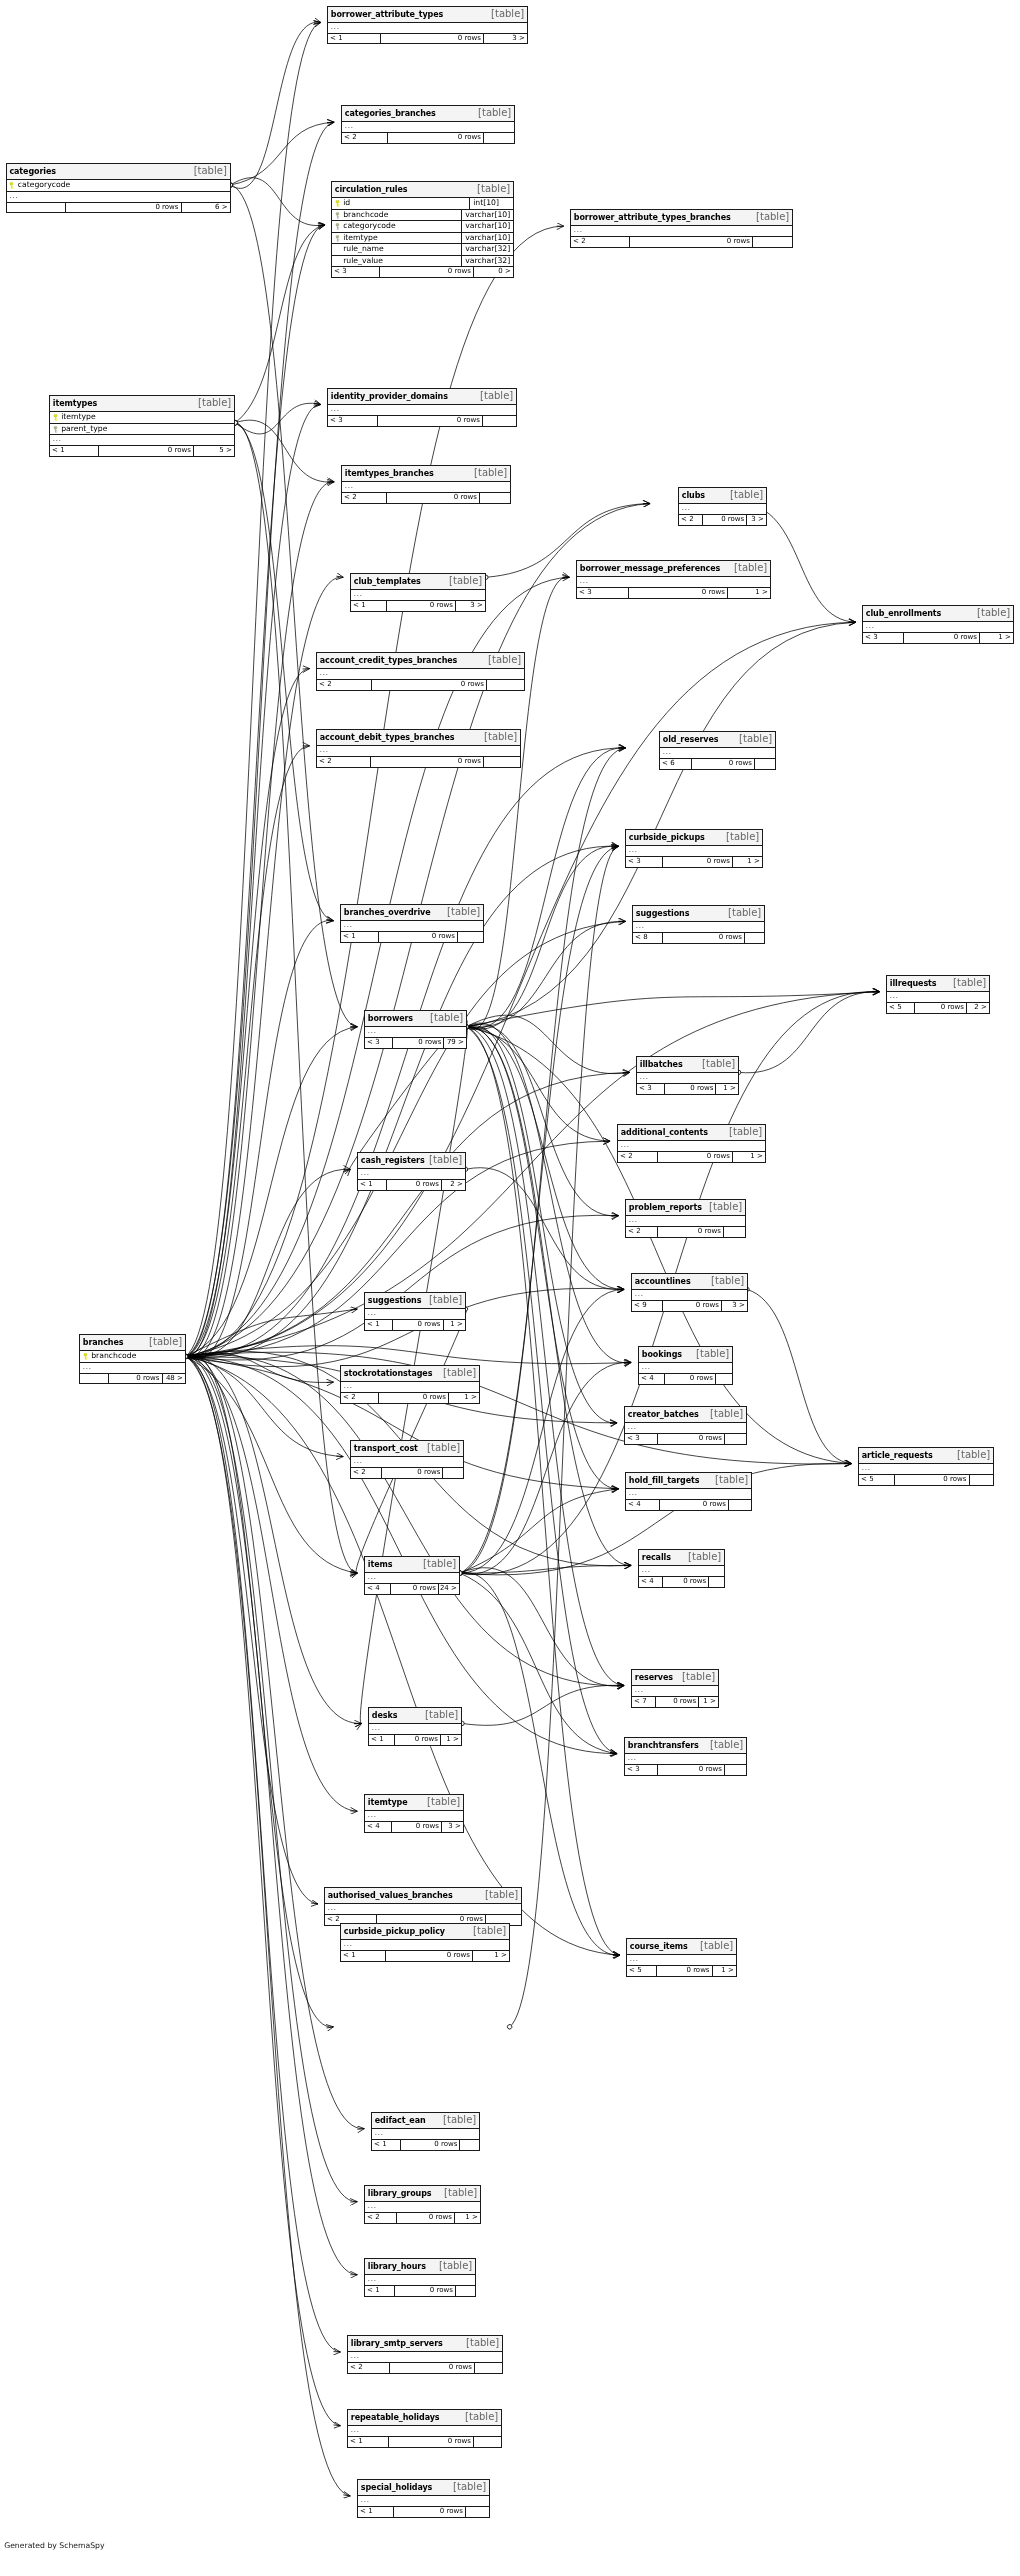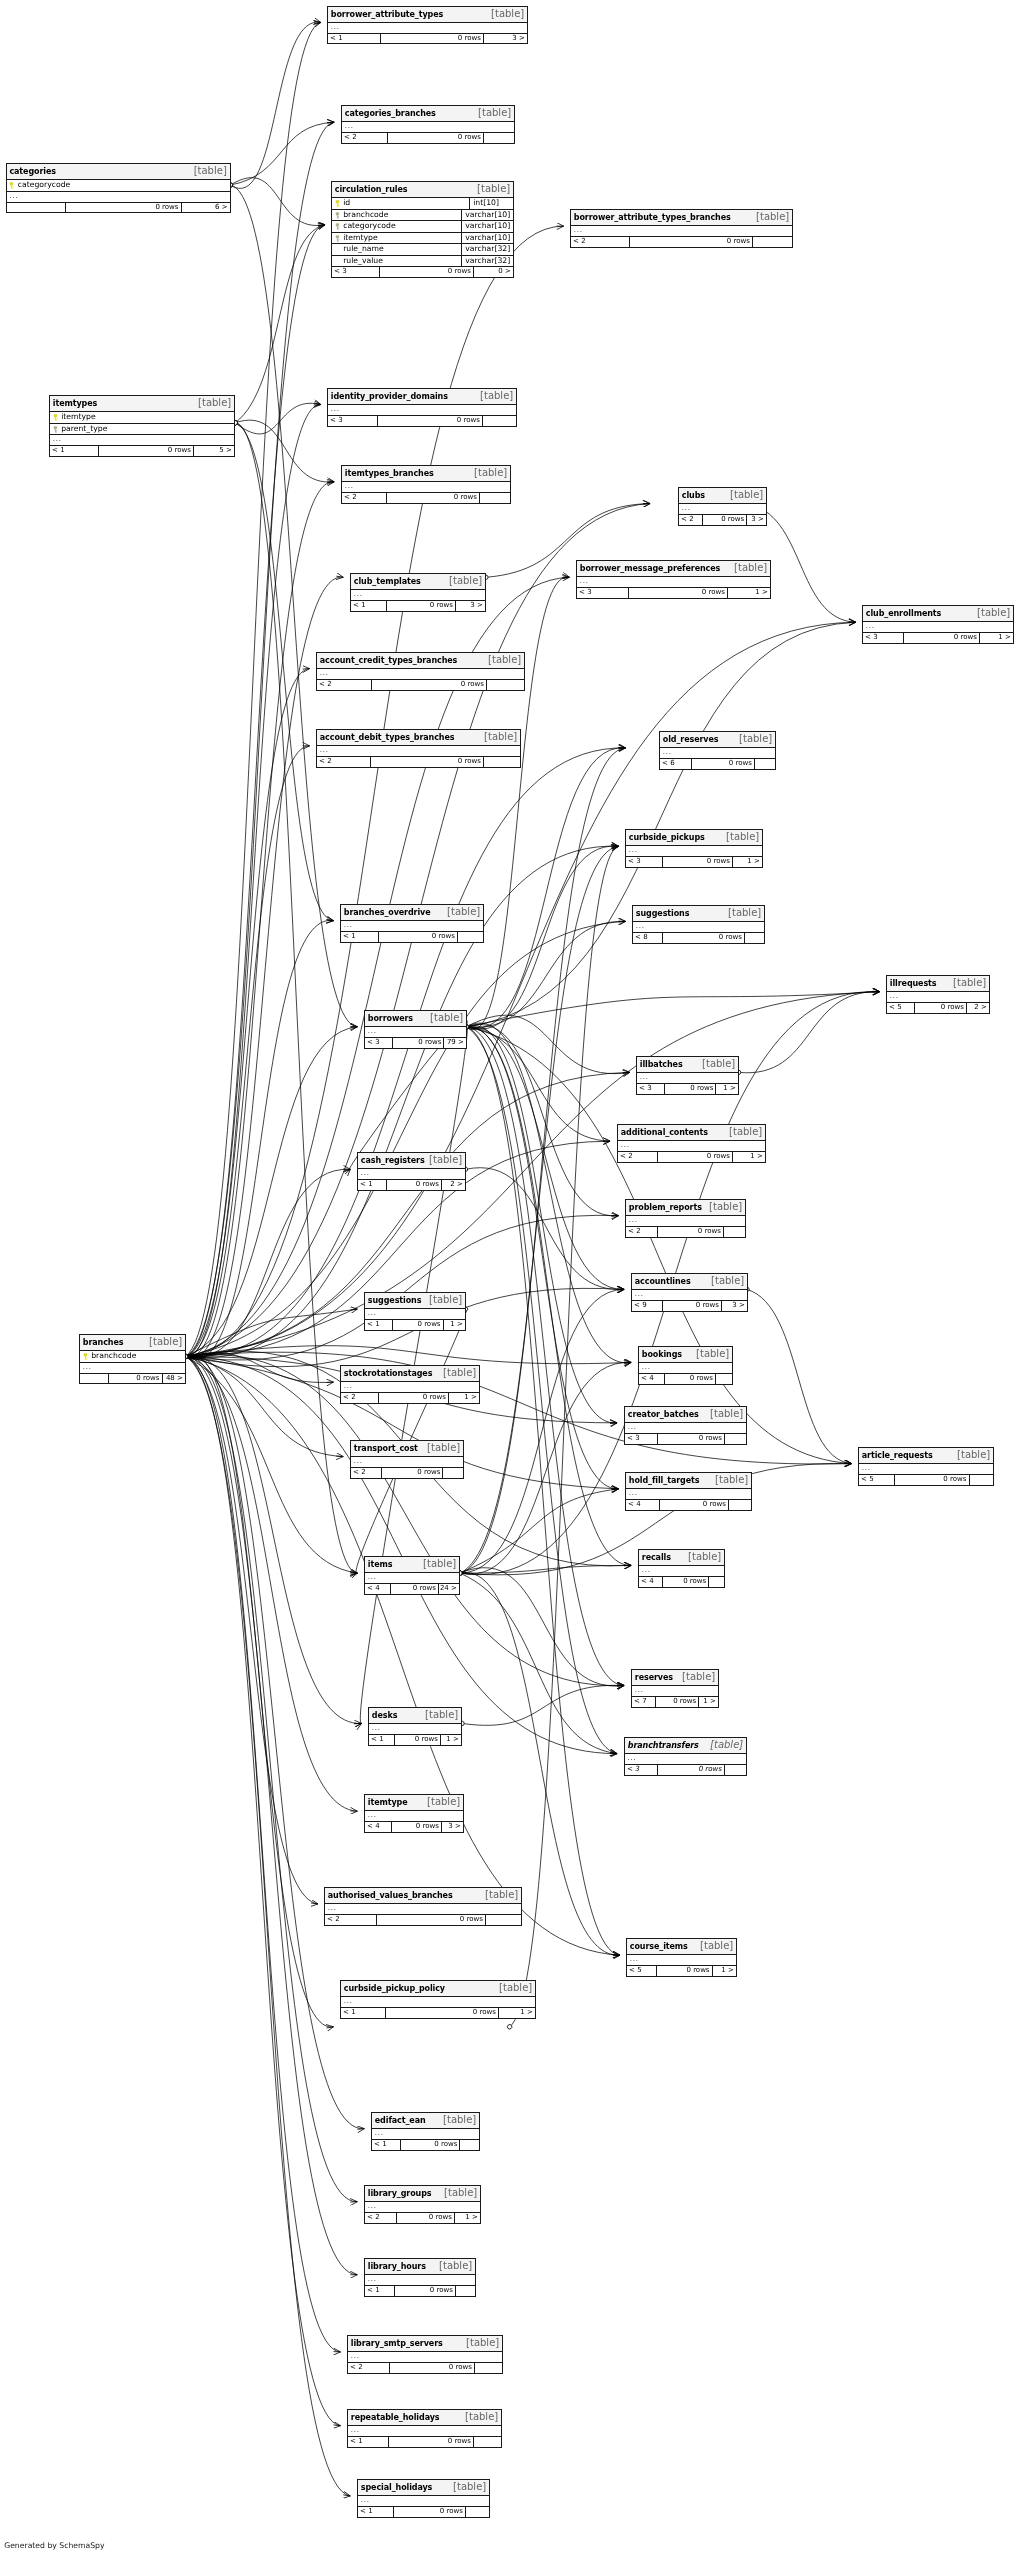--- a/index.html
+++ b/index.html
@@ -786,21 +786,21 @@
         <span class="tname">desks</span>
         <span class="ttype">[table]</span>
       </div>
       <div class="ellipsis">...</div>
       <div class="foot">
         <div class="fl" style="width:24.5px">&lt; 1</div>
         <div class="fm">0 rows</div>
         <div class="fr" style="width:21px">1 &gt;</div>
       </div>
     </div>
-    <div class="tbl" style="left: 624px; top: 1737px; width: 123px; font-style: italic;">
+    <div class="tbl" style="left: 624px; top: 1737px; width: 123px;">
       <div class="hdr">
         <span class="tname">branchtransfers</span>
         <span class="ttype">[table]</span>
       </div>
       <div class="ellipsis">...</div>
       <div class="foot">
         <div class="fl" style="width:32px">&lt; 3</div>
         <div class="fm">0 rows</div>
         <div class="fr" style="width:22px"></div>
       </div>
@@ -834,21 +834,21 @@
         <span class="tname">course_items</span>
         <span class="ttype">[table]</span>
       </div>
       <div class="ellipsis">...</div>
       <div class="foot">
         <div class="fl" style="width:29px">&lt; 5</div>
         <div class="fm">0 rows</div>
         <div class="fr" style="width:24.4px">1 &gt;</div>
       </div>
     </div>
-    <div class="tbl" style="left: 340px; top: 1980px; width: 196px;">
+    <div class="tbl" style="left: 340px; top: 1923px; width: 170px;">
       <div class="hdr">
         <span class="tname">curbside_pickup_policy</span>
         <span class="ttype">[table]</span>
       </div>
       <div class="ellipsis">...</div>
       <div class="foot">
         <div class="fl" style="width:44px">&lt; 1</div>
         <div class="fm">0 rows</div>
         <div class="fr" style="width:37px">1 &gt;</div>
       </div>

